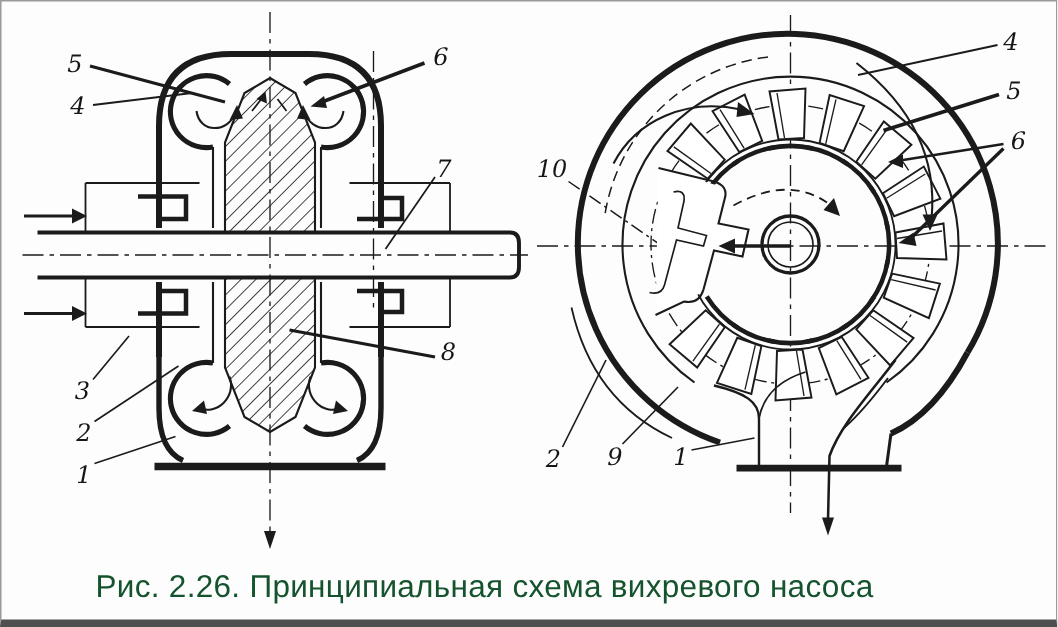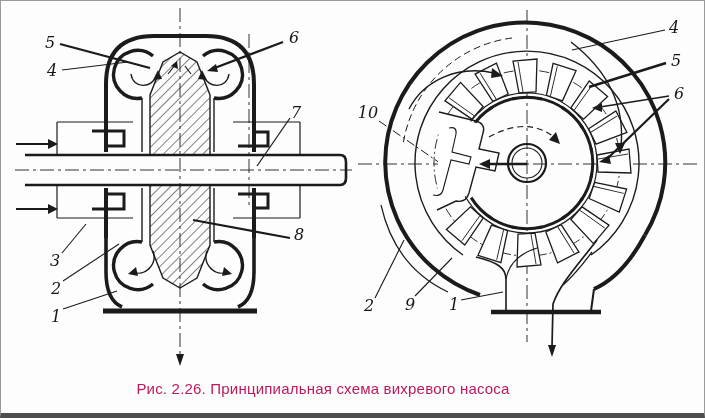--- a/index.html
+++ b/index.html
@@ -2,21 +2,21 @@
 <html><head>
 <meta charset="utf-8">
 <style>
   html,body{margin:0;padding:0;background:#ffffff;}
   .page{position:relative;width:705px;height:418px;background:#fdfdfd;overflow:hidden;
         font-family:"Liberation Sans",sans-serif;}
   .frame{position:absolute;inset:0;border:1px solid #9a9a9a;border-bottom:5px solid #4e4e4e;
          box-sizing:border-box;pointer-events:none;}
   .drawing{position:absolute;left:0;top:0;}
   .caption{position:absolute;left:0;top:380px;width:646px;text-align:center;
-           font-size:15px;color:#be185d;letter-spacing:.2px;}
+           font-size:21px;color:#14532d;letter-spacing:.2px;}
   svg text.co{font-family:"DejaVu Serif",serif;font-style:italic;font-size:16px;fill:#161616;}
   svg .ink{stroke:#1b1b1b;fill:none;}
 </style>
 </head>
 <body>
 
 <div class="page">
 
   <svg class="drawing" width="705" height="376" viewBox="0 0 705 376">
     <defs>

